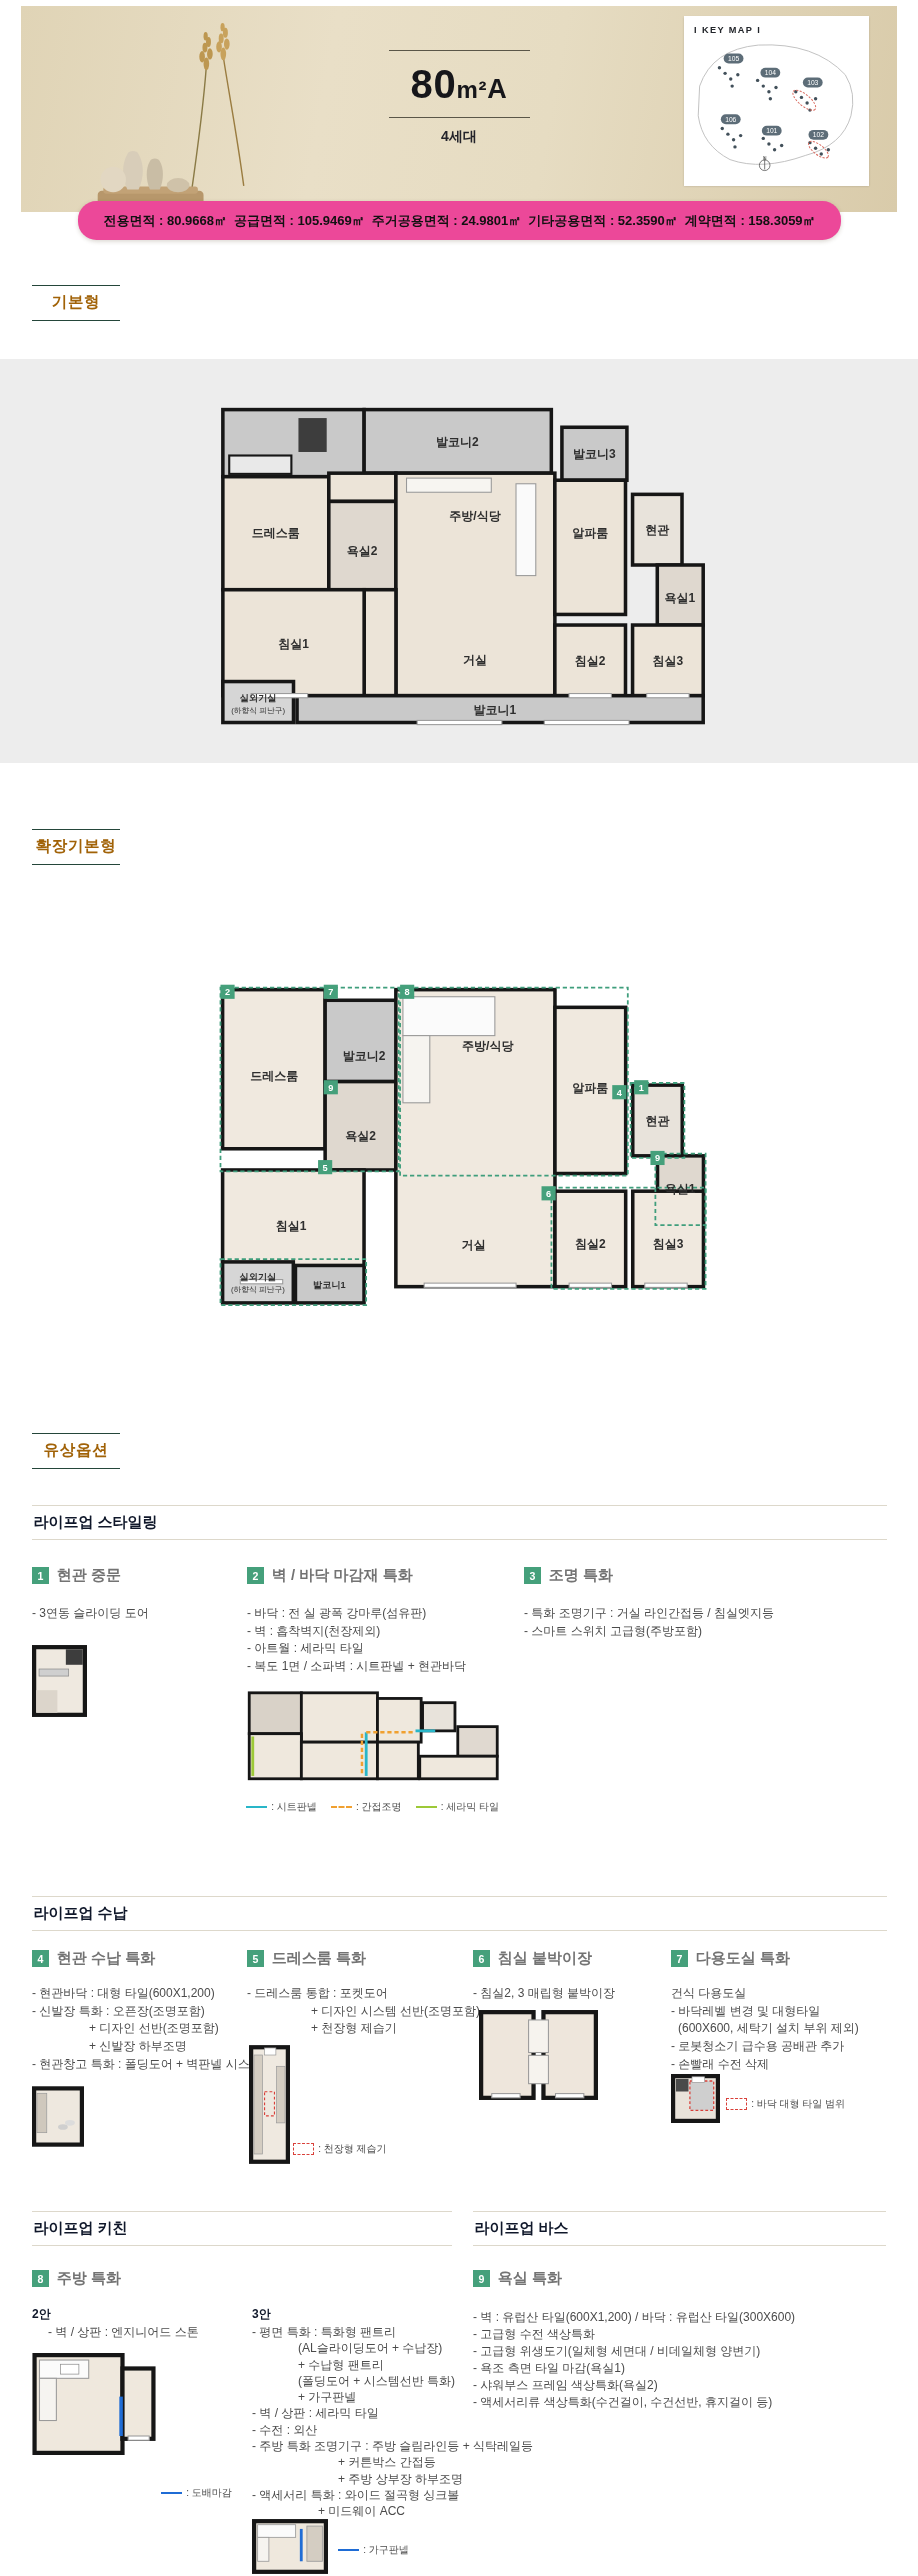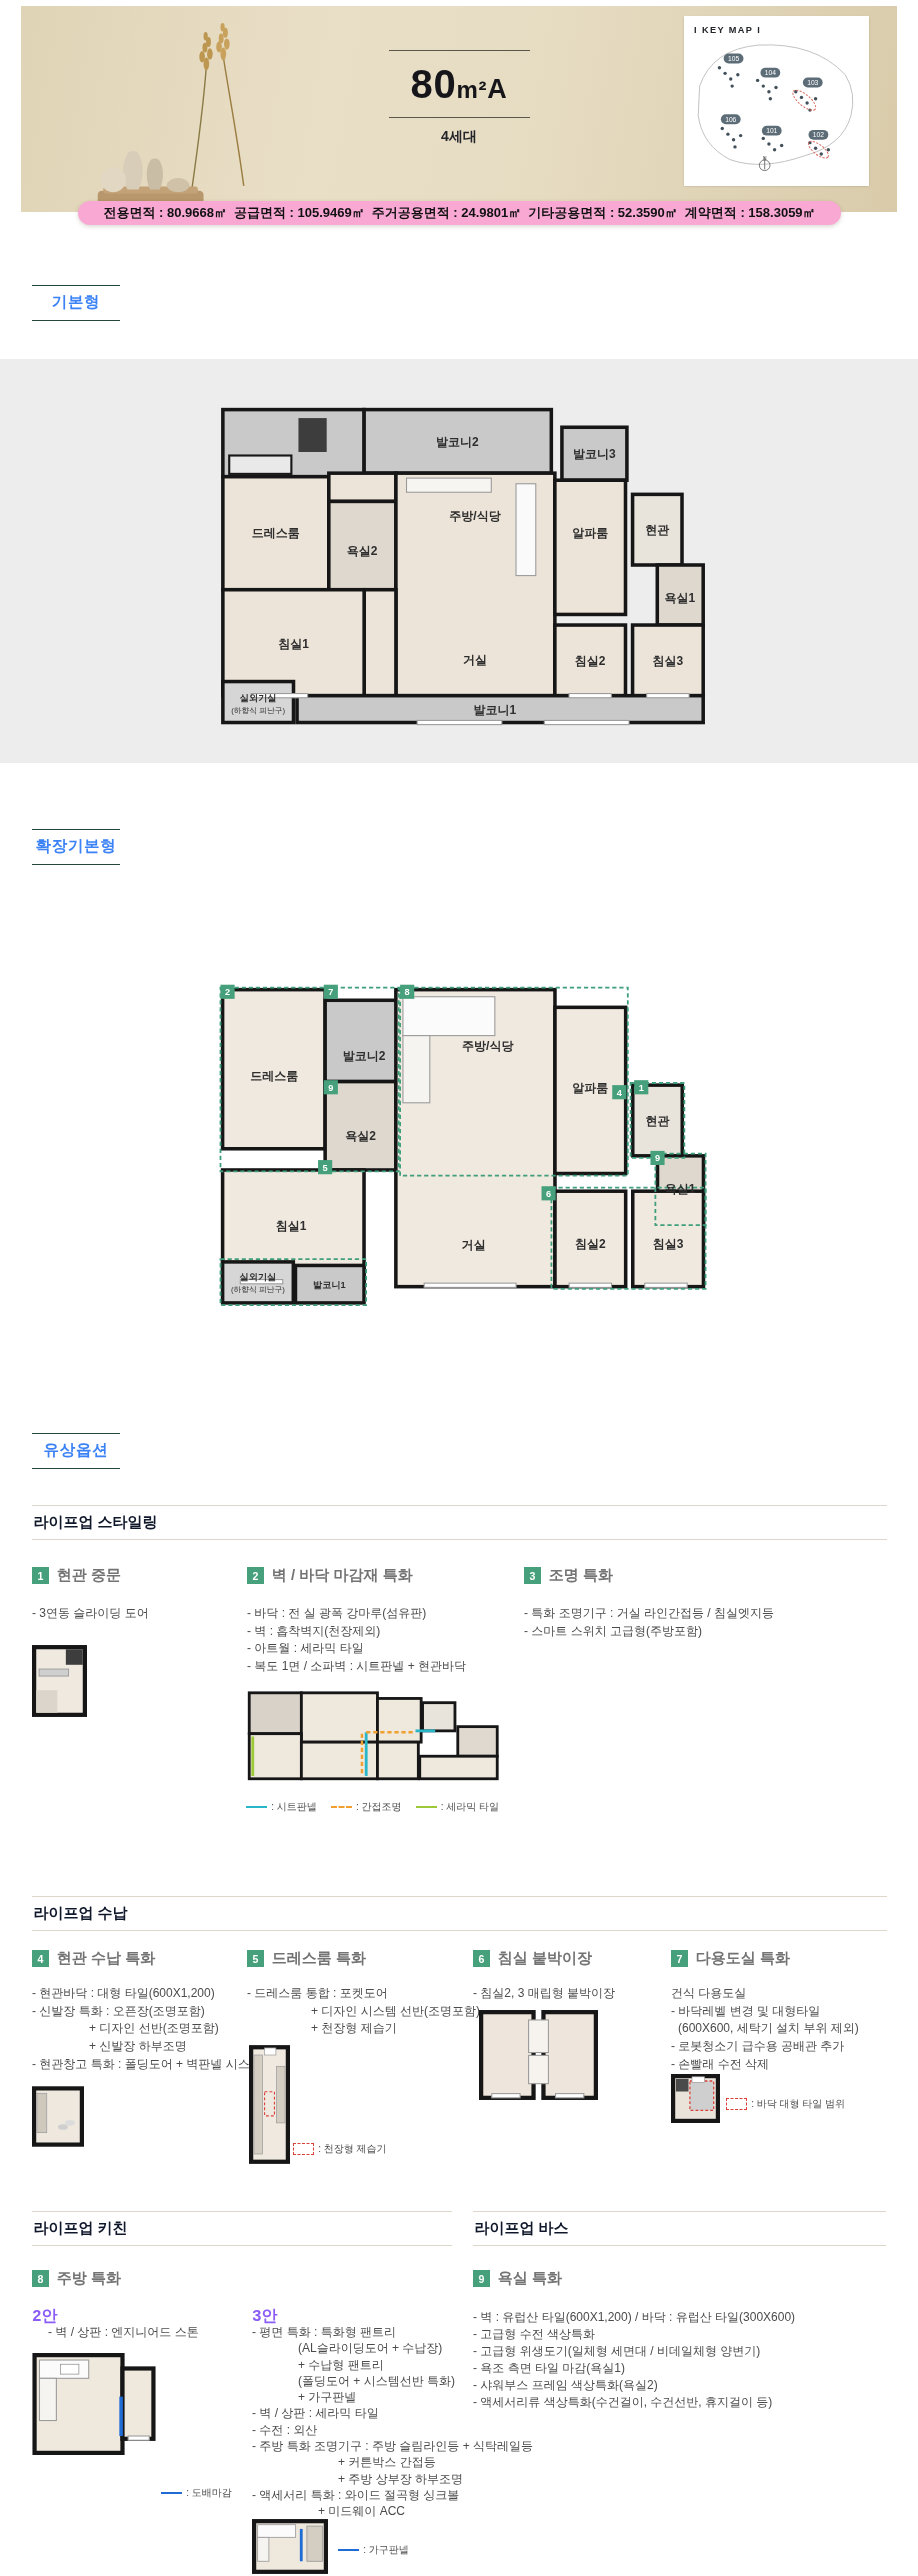--- a/index.html
+++ b/index.html
@@ -15,28 +15,28 @@
   .hero-title{margin:11.3px 0 10px 0;color:#16161a;font-weight:bold;letter-spacing:0.7px;}
   .t-area{font-size:40px;}
   .t-unit{font-size:24px;}
   .t-var{font-size:27px;}
   .hero-units{margin-top:10.6px;font-size:14px;font-weight:bold;color:#23232a;}
 
   .keymap{left:663px;top:10.6px;width:185px;height:170px;background:#fff;box-shadow:0 0.7px 2.1px rgba(0,0,0,.18);}
   .keymap-title{margin:8.5px 0 0 10px;font-size:9.2px;font-weight:bold;letter-spacing:1.4px;color:#22252a;}
 
   
-  .areabar{left:78px;top:201px;width:763px;height:24px;background:#f9a8d4;border-radius:18.4px;
+  .areabar{left:78px;top:201px;width:763px;height:39px;background:#ec4899;border-radius:18.4px;
            box-shadow:0 1.4px 4.2px rgba(80,70,40,.22);display:flex;align-items:center;justify-content:space-between;
            padding:0 25.4px;box-sizing:border-box;}
   .areabar span{font-size:13px;font-weight:bold;color:#111;white-space:nowrap;}
 
   
   .lbl-box{width:88px;text-align:center;border-top:1.4px solid #24463a;border-bottom:1.4px solid #24463a;
-           padding:6.4px 0;color:#3b82f6;font-size:15.5px;font-weight:bold;letter-spacing:0.7px;}
+           padding:6.4px 0;color:#a16207;font-size:15.5px;font-weight:bold;letter-spacing:0.7px;}
   .sec-heading{border-top:1.4px solid #ddd8cb;border-bottom:1.4px solid #ddd8cb;padding:7px 1.4px;
                color:#0f172a;font-size:15px;font-weight:bold;}
 
   
   .grayband{left:0;top:359px;width:918px;height:404px;background:#ededed;}
   svg .room{fill:#ece4d8;stroke:#161616;stroke-width:5;}
   svg .room2{fill:#f0e9df;stroke:#161616;stroke-width:5;}
   svg .wet{fill:#dfd8cf;stroke:#161616;stroke-width:5;}
   svg .hall{fill:#e8e3db;stroke:#161616;stroke-width:5;}
   svg .gray{fill:#c9c9c9;stroke:#161616;stroke-width:5;}
@@ -48,21 +48,21 @@
   svg .gdash{fill:none;stroke:#3f9e7c;stroke-width:2.5;stroke-dasharray:6 4;}
   svg .marker{fill:#45a07b;}
   svg .mtext{font-size:13px;font-weight:bold;fill:#fff;text-anchor:middle;font-family:"Liberation Sans",sans-serif;}
   svg .win{fill:#fff;stroke:#9a9a9a;stroke-width:1.5;}
 
   
   .item-head{display:flex;align-items:center;gap:7.8px;}
   .item-no{width:17px;height:17px;background:#45a07b;color:#fff;font-size:10.6px;font-weight:bold;
            display:flex;align-items:center;justify-content:center;}
   .item-title{font-size:15px;font-weight:bold;color:#737373;}
-  .opt-label{font-size:16px;font-weight:bold;color:#8b5cf6;font-family:Liberation Mono, monospace;}
+  .opt-label{font-size:12px;font-weight:bold;color:#0f172a;}
   .detail{font-size:12px;color:#4b4b4b;line-height:17.7px;white-space:nowrap;}
   .ind65{padding-left:46px;} .ind80{padding-left:57px;} .ind90{padding-left:64px;}
   .ind10{padding-left:7px;} .ind122{padding-left:86px;} .ind93{padding-left:66px;}
   .legend-row{display:flex;align-items:center;gap:14px;font-size:10px;color:#4b4b4b;}
   .lg{display:flex;align-items:center;gap:4.2px;white-space:nowrap;}
   .sw-teal{width:21px;height:2.8px;background:#29b6c8;}
   .sw-orange{width:21px;height:0;border-top:2.8px dashed #f0a030;}
   .sw-lime{width:21px;height:2.8px;background:#9dc938;}
   .sw-blue{width:21px;height:2.8px;background:#1f6cd5;}
   .sw-reddash{width:21px;height:12px;border:1.4px dashed #d9403a;box-sizing:border-box;background:#fff;}

